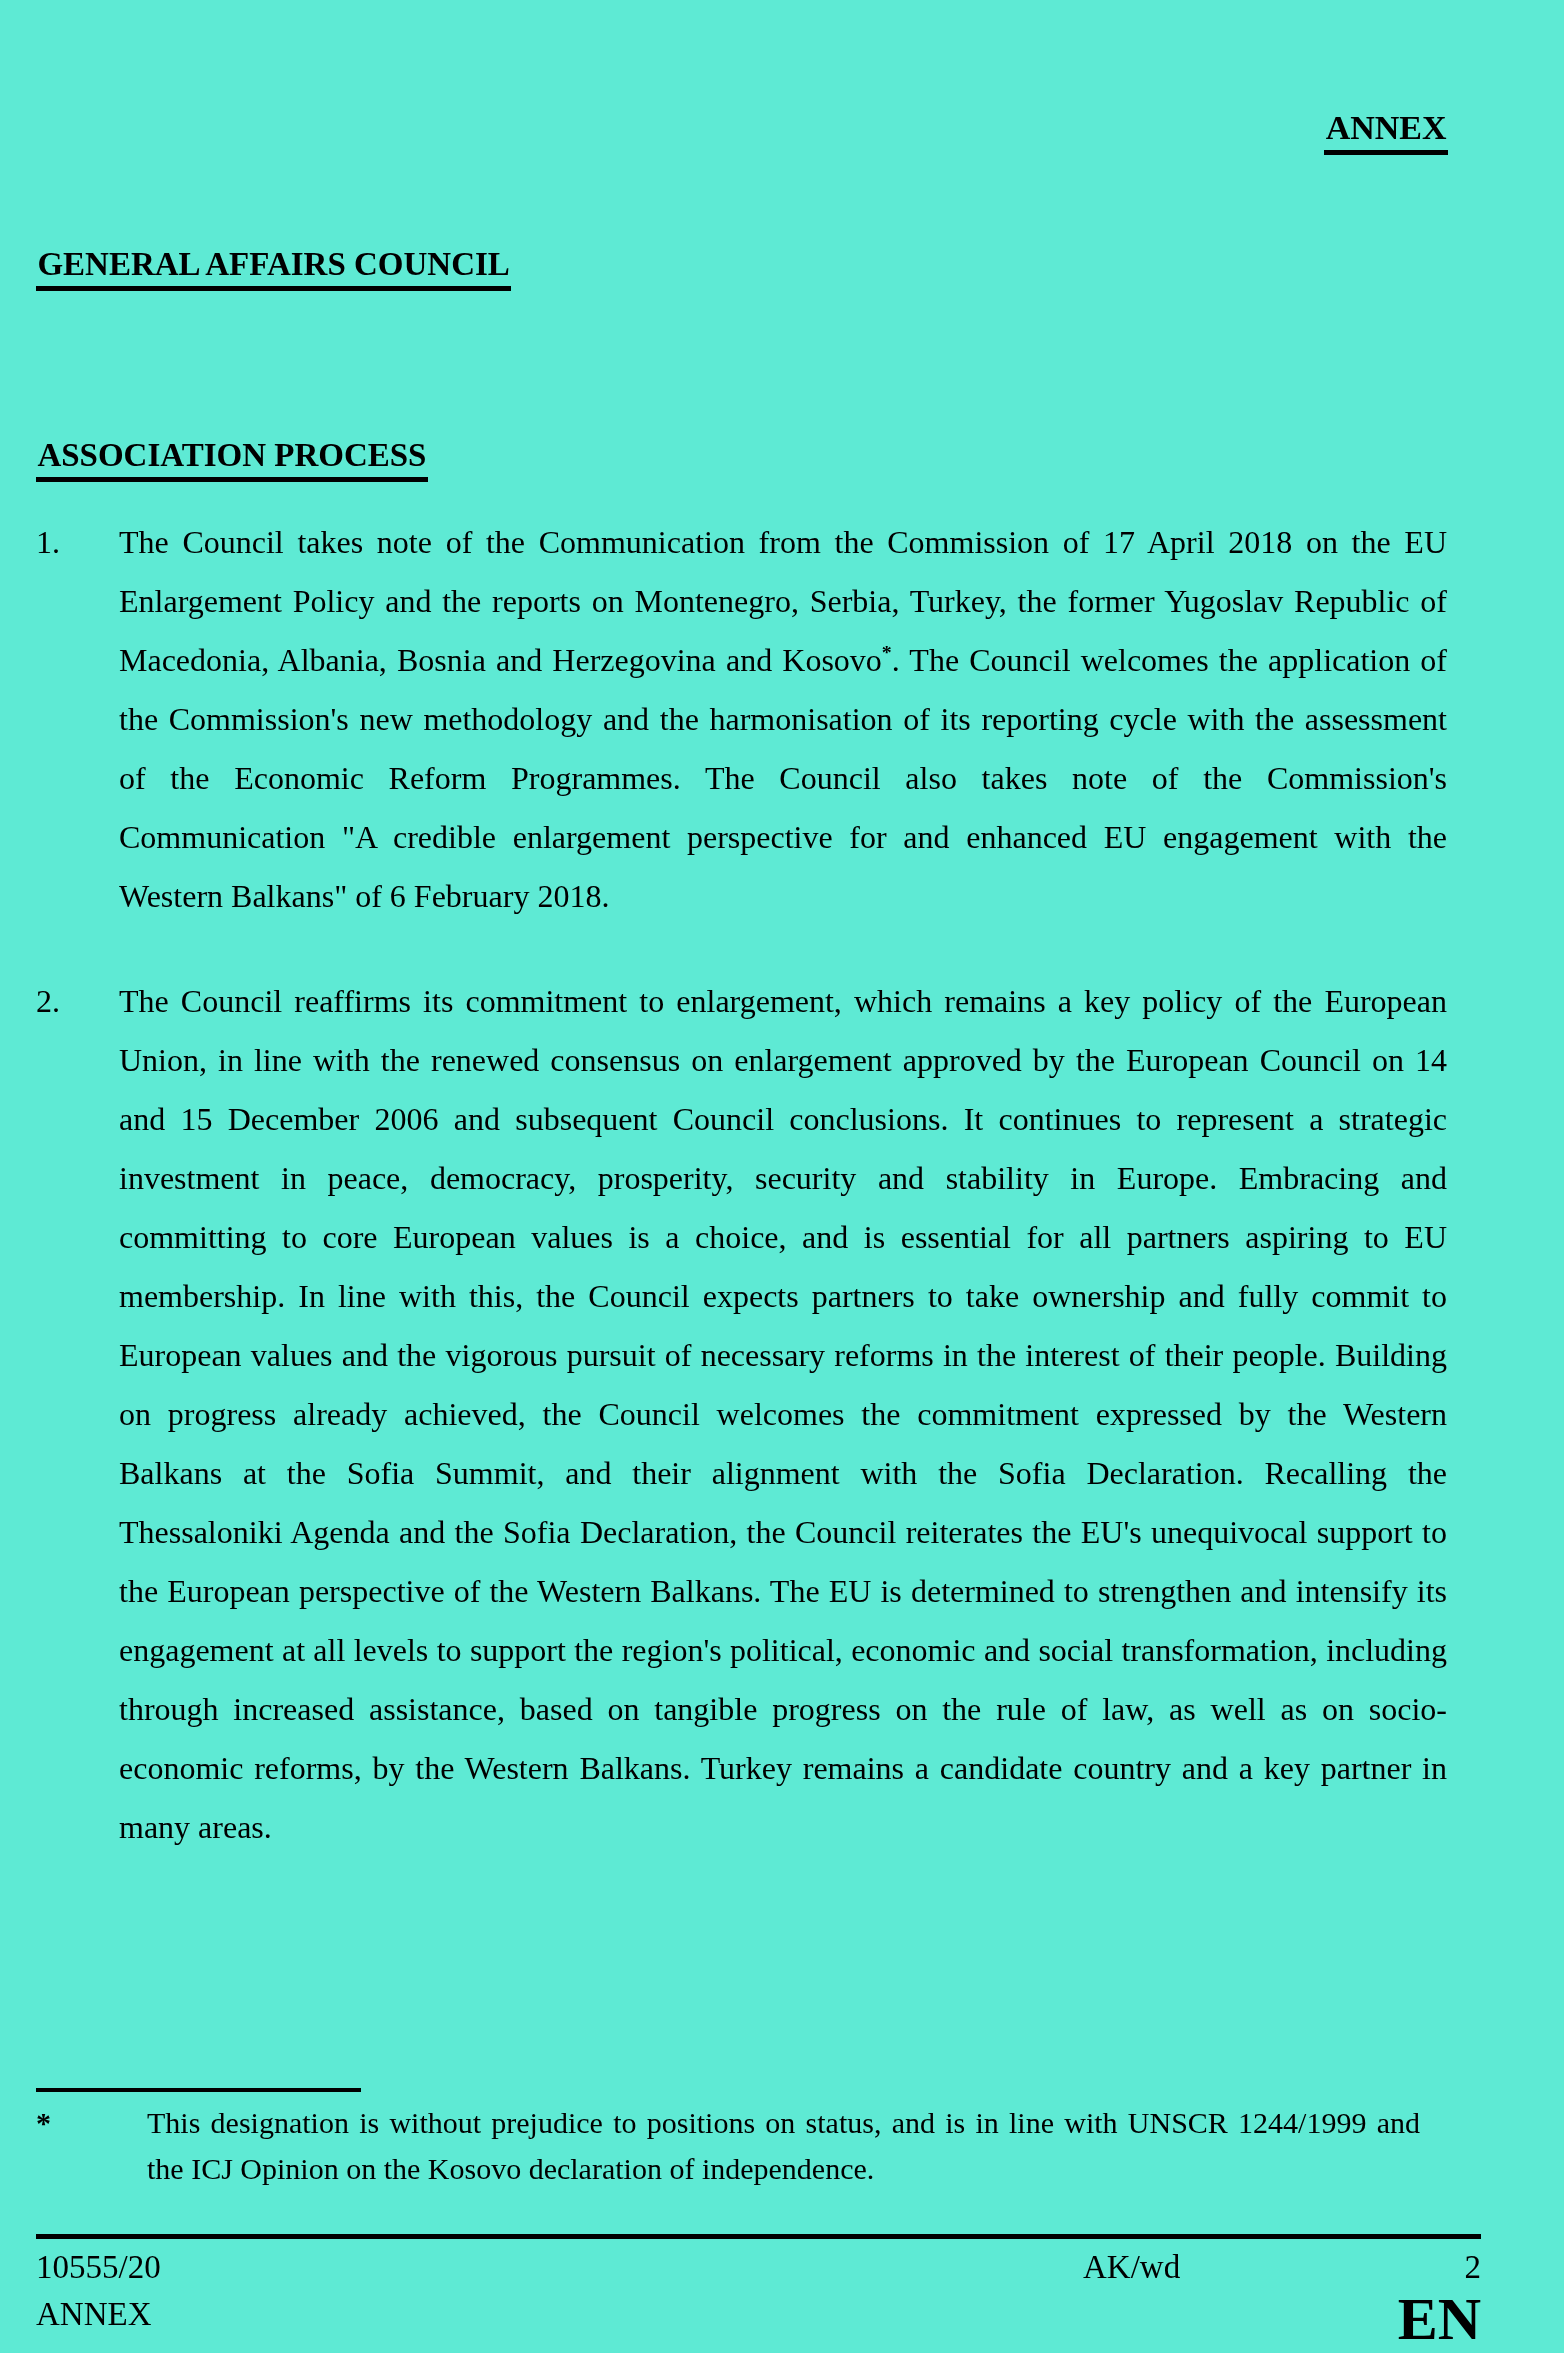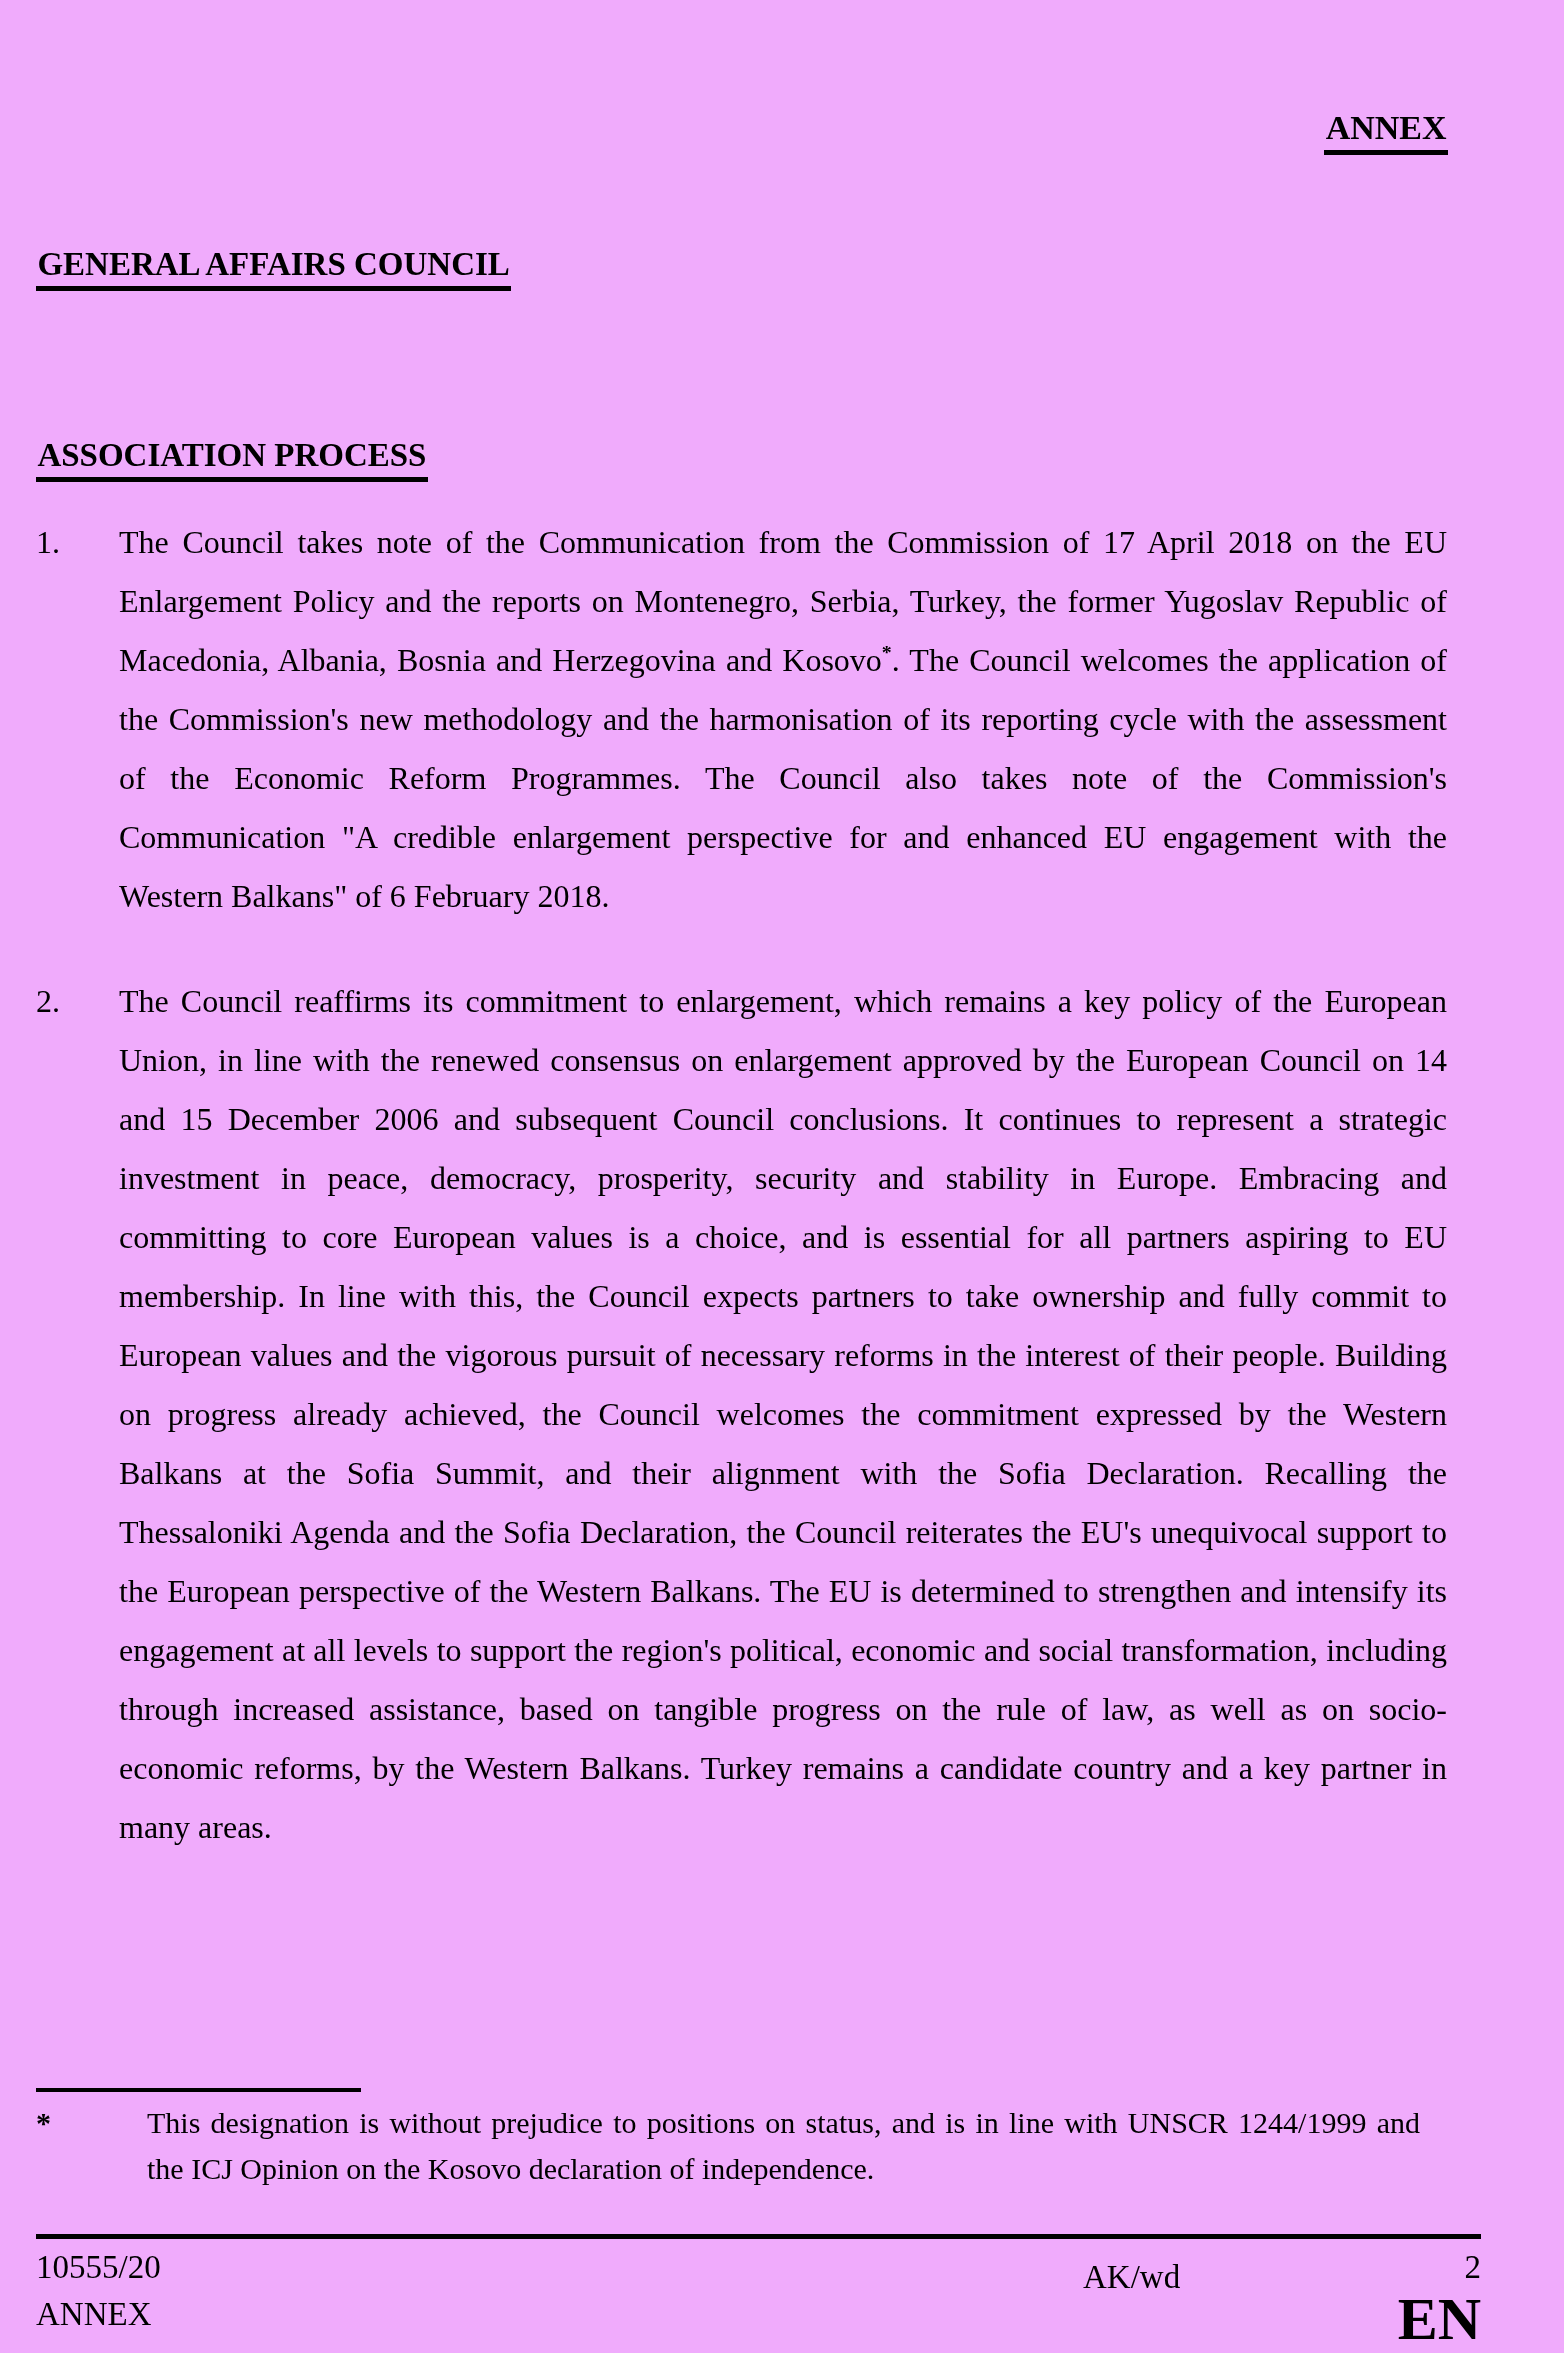--- a/index.html
+++ b/index.html
@@ -4,21 +4,21 @@
 <style>
   html, body {
     margin: 0;
     padding: 0;
     background: #ffffff;
   }
   .page {
     position: relative;
     width: 1565px;
     height: 2354px;
-    background: #f0abfc;
+    background: #5eead4;
     color: #000000;
     font-family: "Liberation Serif", "DejaVu Serif", serif;
     font-size: 32px;
     overflow: hidden;
   }
   .annex-top {
     position: absolute;
     top: 109px;
     right: 117px;
     font-size: 34px;
@@ -103,21 +103,21 @@
     background: #000;
     width: 100%;
   }
   .footer-row {
     position: relative;
     height: 46px;
   }
   .footer-row-1 { margin-top: 10px; }
   .footer-row-2 { margin-top: 1.4px; }
   .f-left  { position: absolute; left: 0; top: 0; }
-  .f-mid1  { position: absolute; left: 1047px; top: 10px; }
+  .f-mid1  { position: absolute; left: 1047px; top: 0; }
   .f-right { position: absolute; right: 0; top: 0; }
   .f-mid2  { position: absolute; left: 0; right: 0; text-align: center; top: 0; }
   .f-lang  {
     position: absolute;
     right: 0;
     top: -11.5px;
     font-size: 60px;
     font-weight: bold;
   }
 </style>

